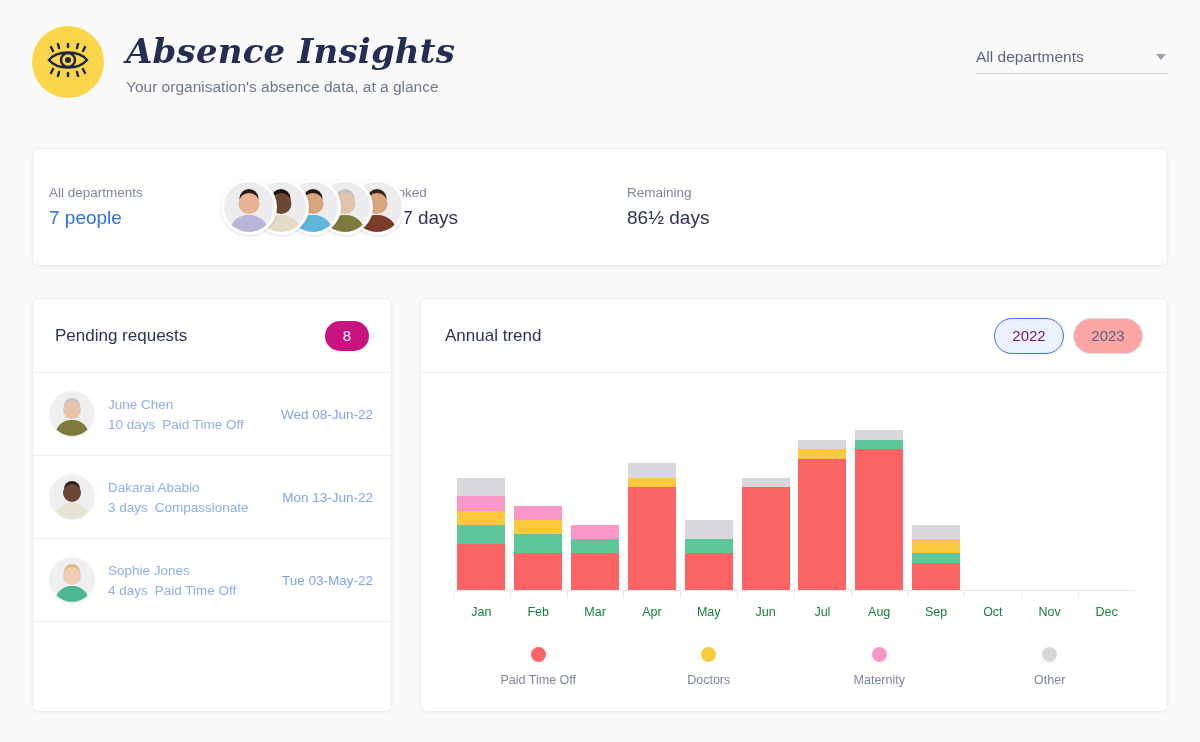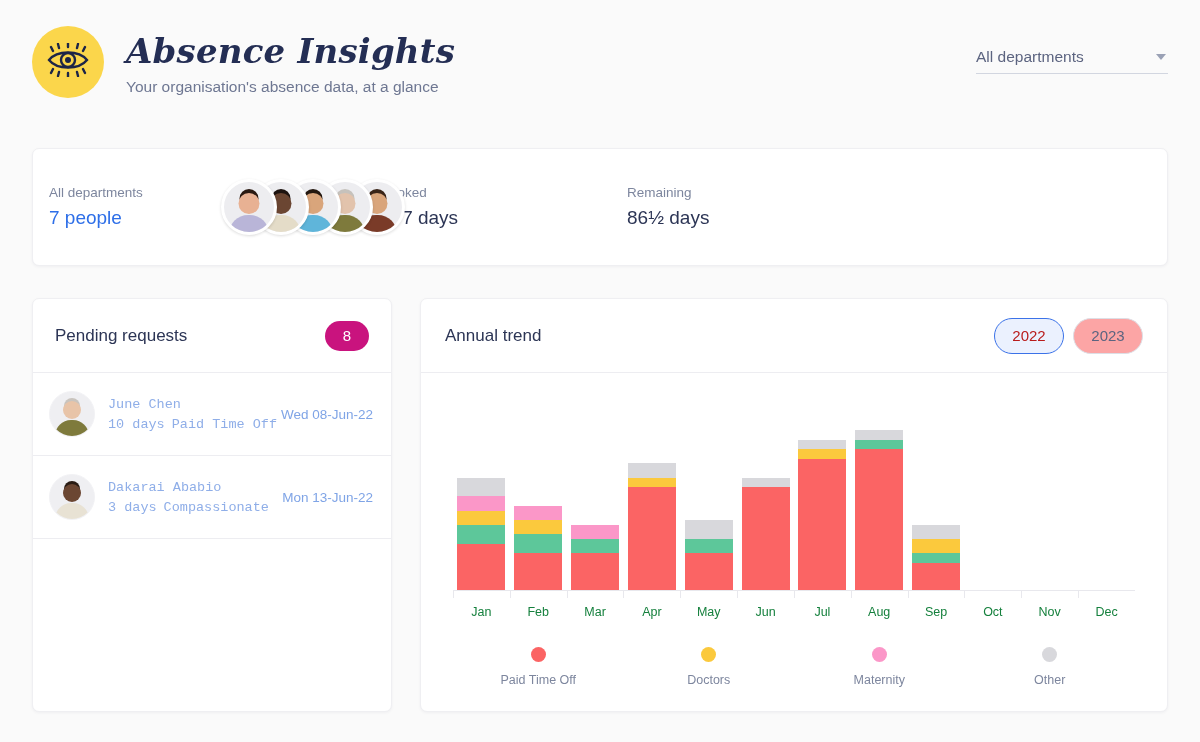--- a/index.html
+++ b/index.html
@@ -71,39 +71,39 @@
     min-width: 44px; height: 30px; border-radius: 15px; background: #C9137E;
     color: #fff; font-size: 15px; display: flex; align-items: center; justify-content: center;
   }
   .req-row { height: 83px; display: flex; align-items: center; padding: 0 18px 0 16px;
              border-bottom: 1px solid #EDEDF1; }
   .req-av { width: 46px; height: 46px; border-radius: 50%; flex: 0 0 46px; position: relative;
             overflow: hidden; background: #EFEFF2; border: 1px solid #F2F2F5; }
   .req-av i { position: absolute; left: 50%; transform: translateX(-50%); }
   .req-av .head { top: 9px; width: 18px; height: 18px; border-radius: 50%; }
   .req-av .body { top: 28px; width: 34px; height: 24px; border-radius: 16px 16px 0 0; }
-  .req-info { margin-left: 13px; flex: 1; font-family: Liberation Mono, monospace; }
+  .req-info { margin-left: 13px; flex: 1; }
   .req-name { font-size: 13.5px; color: #8FAEE8; margin-bottom: 5px; }
   .req-meta { font-size: 13.5px; color: #8FAEE8; }
   .req-meta .days { margin-right: 7px; }
   .req-date { font-size: 13.5px; color: #7FA4E6; white-space: nowrap; }
 
   
   .trend-head {
     height: 74px; display: flex; align-items: center; justify-content: space-between;
     padding: 0 24px; border-bottom: 1px solid #EDEDF1;
   }
   .trend-title { font-size: 17px; color: #2C3555; }
   .year-toggle { display: flex; gap: 9px; }
   .year-btn {
     width: 70px; height: 36px; border-radius: 18px; background: #fca5a5;
     border: 1px solid #DDDFE6; color: #5C6480; font-size: 15px;
     display: flex; align-items: center; justify-content: center; cursor: pointer;
   }
-  .year-btn.active { background: #EBF1FE; border-color: #3B72E8; color: #b91c1c; }
+  .year-btn.active { background: #EBF1FE; border-color: #3B72E8; color: #701a75; }
 
   .chart { position: relative; height: 338px; padding: 0 24px; }
   .plot { position: relative; height: 208px; margin-top: 10px; }
   .bars { position: absolute; left: 8px; right: 8px; bottom: 0; height: 100%;
           display: flex; align-items: flex-end; }
   .bcol { flex: 1; display: flex; flex-direction: column; justify-content: flex-end;
           align-items: center; height: 100%; }
   .bar { width: 48px; display: flex; flex-direction: column-reverse; }
   .seg { width: 100%; }
   .axis { position: absolute; left: 8px; right: 8px; bottom: 0; height: 1px; background: #E8E8ED; }
@@ -207,20 +207,31 @@
         <div class="req-av">
           <i class="body" style="background:#E8E2D4"></i>
           <i class="head" style="background:#6B4632;box-shadow:0 -4px 0 -1px #2A1C14"></i>
         </div>
         <div class="req-info">
           <div class="req-name">Dakarai Ababio</div>
           <div class="req-meta"><span class="days">3 days</span><span>Compassionate</span></div>
         </div>
         <div class="req-date">Mon 13-Jun-22</div>
       </div>
+      <div class="req-row">
+        <div class="req-av">
+          <i class="body" style="background:#4CB793"></i>
+          <i class="head" style="background:#F0CDB4;box-shadow:0 -4px 0 -1px #D9BC7E"></i>
+        </div>
+        <div class="req-info">
+          <div class="req-name">Sophie Jones</div>
+          <div class="req-meta"><span class="days">4 days</span><span>Paid Time Off</span></div>
+        </div>
+        <div class="req-date">Tue 03-May-22</div>
+      </div>
     </div>
 </div>
 
 <div class="card" id="trend-card">
   <div class="trend-head">
     <span class="trend-title">Annual trend</span>
     <div class="year-toggle">
       <div class="year-btn active">2022</div>
       <div class="year-btn">2023</div>
     </div>

